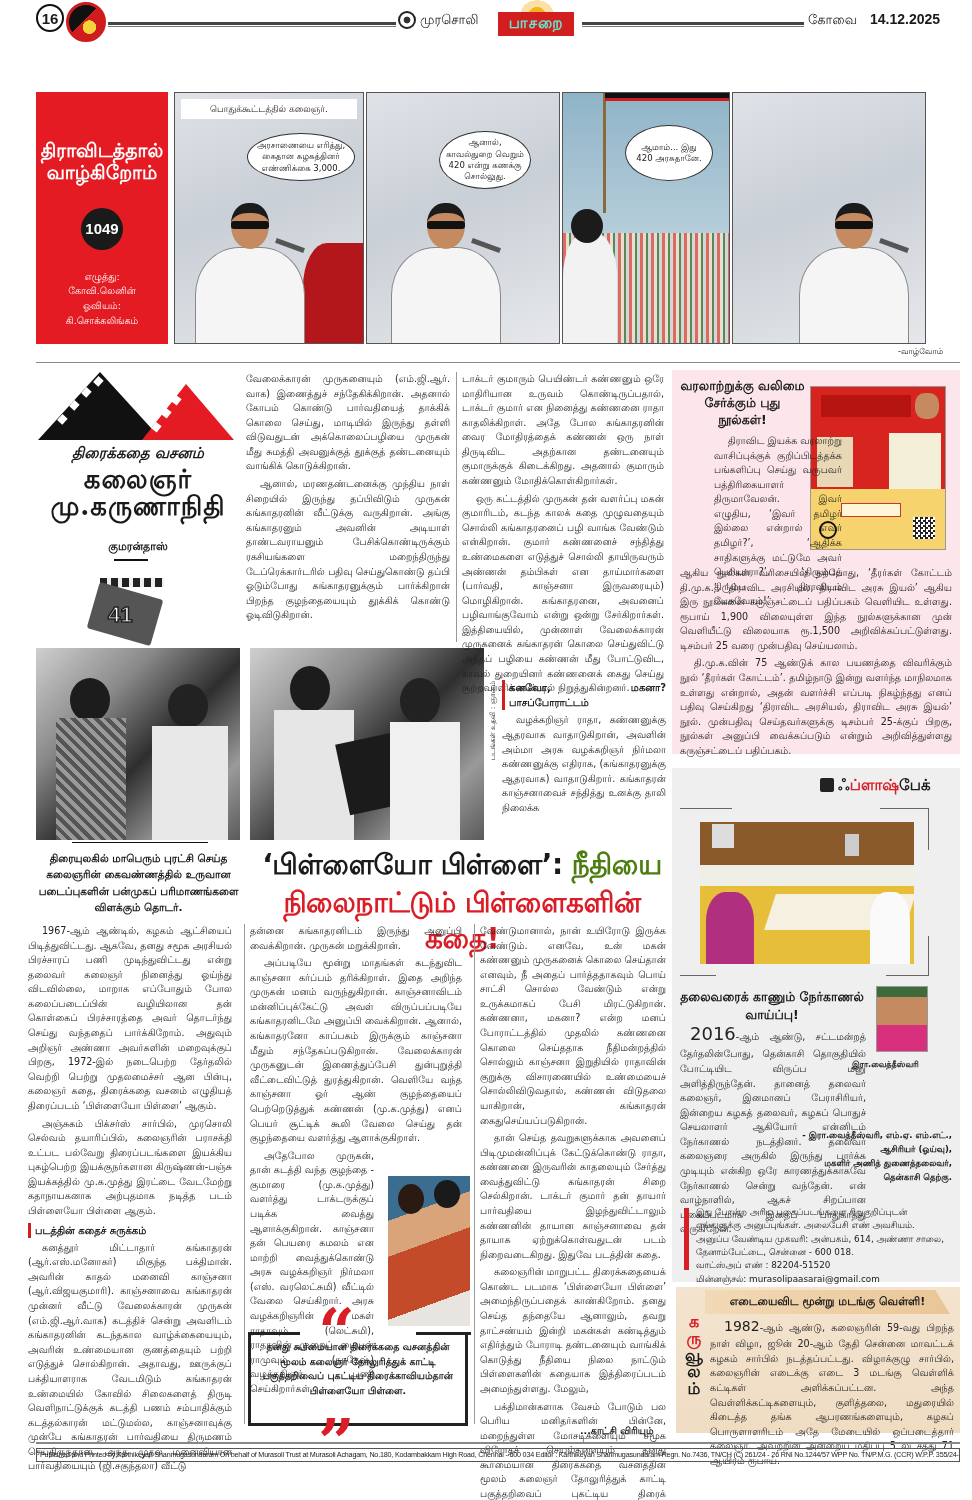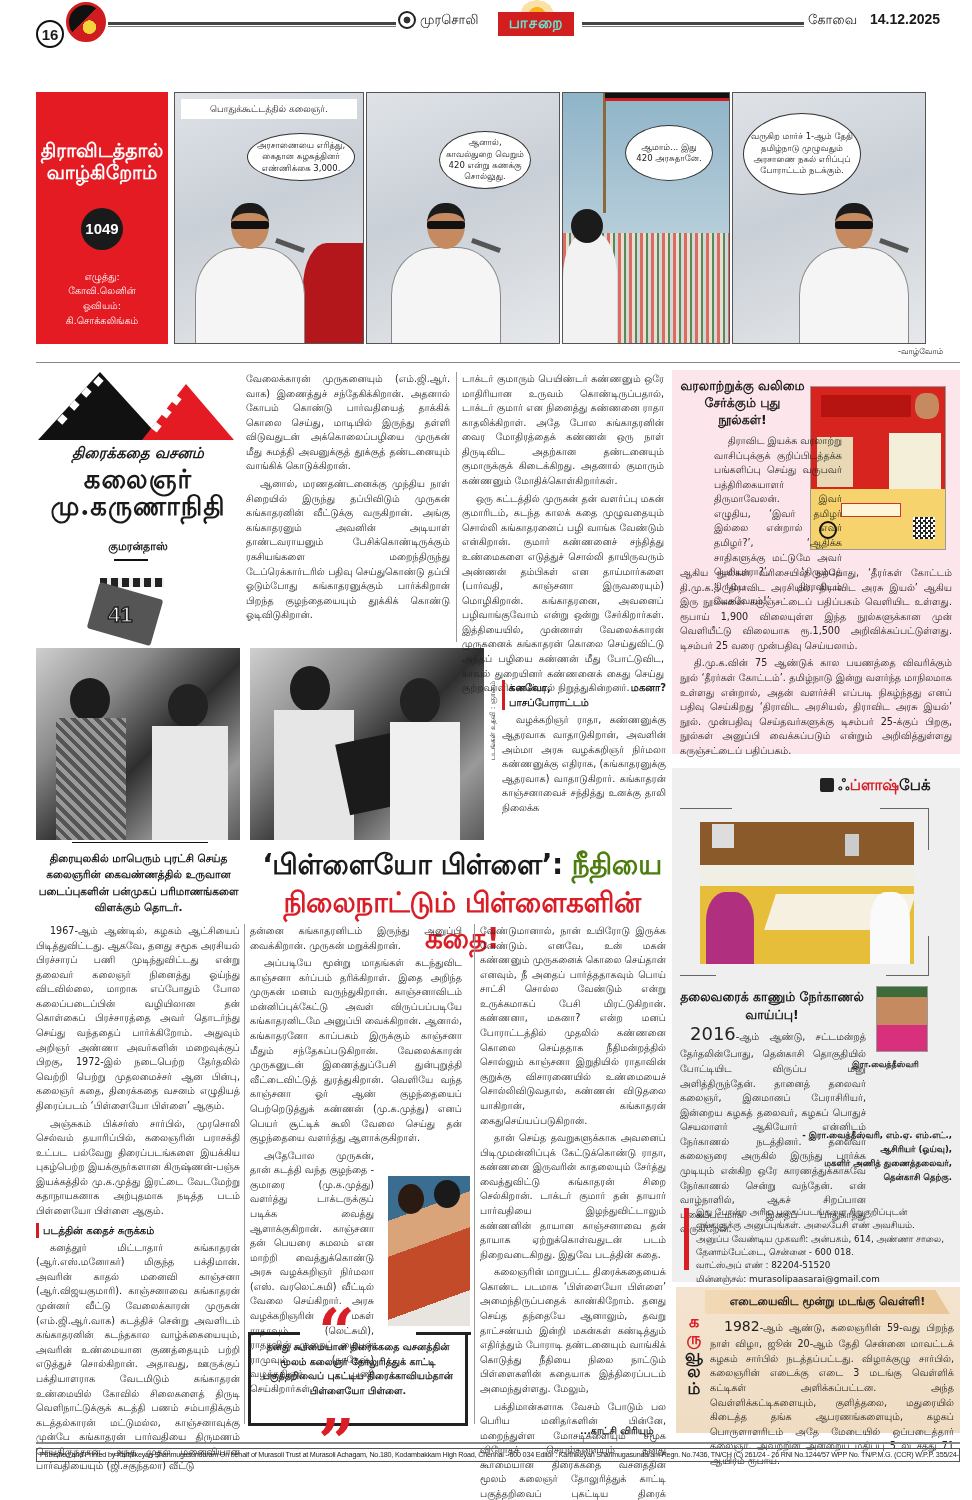--- a/index.html
+++ b/index.html
@@ -1,21 +1,21 @@
 <!DOCTYPE html>
 <html><head>
 <meta charset="utf-8">
 <style>
   * { box-sizing: border-box; margin: 0; padding: 0; }
   html, body { width: 972px; height: 1500px; background: #fff; overflow: hidden; }
   body { font-family: "DejaVu Sans", sans-serif; color: #1a1a1a; position: relative; }
   .abs { position: absolute; }
 
   
-  .page-num { left: 36px; top: 20px; width: 28px; height: 28px; border: 2.5px solid #111; border-radius: 50%; font: bold 15px "Liberation Sans", sans-serif; display:flex; align-items:center; justify-content:center;text-align:right; }
+  .page-num { left: 36px; top: 4px; width: 28px; height: 28px; border: 2.5px solid #111; border-radius: 50%; font: bold 15px "Liberation Sans", sans-serif; display:flex; align-items:center; justify-content:center;text-align:right; }
   .party-logo { left: 66px; top: 2px; width: 40px; height: 40px; border-radius: 50%; border: 3px solid #d01c1f; background: radial-gradient(circle at 60% 65%, #f5d33a 0 22%, transparent 23%), linear-gradient(135deg, #111 0 45%, #d01c1f 45% 100%); }
   .hline { height: 3px; background: #444; top: 22px; }
   .hline.b { height: 1px; top: 26px; background: #777; }
   .murasoli { left: 398px; top: 11px; font-size: 13px; display:flex; align-items:center; gap:4px; }
   .murasoli .ic { width: 18px; height: 18px; border-radius: 50%; border: 2px solid #222; background: radial-gradient(circle, #333 0 35%, #fff 36%); }
   .paasarai { left: 498px; top: 12px; width: 76px; height: 24px; background: #d21e1e; color: #5eead4; font: bold 15px "DejaVu Sans", sans-serif; display:flex; align-items:center; justify-content:center; letter-spacing: 1px; }
   .sunrays { left: 518px; top: -2px; width: 38px; height: 16px; background: radial-gradient(ellipse at 50% 100%, #f5b321 0 30%, rgba(245,179,33,0.4) 31% 60%, transparent 61%); }
   .city { left: 808px; top: 12px; font-size: 13px; }
   .date { left: 870px; top: 11px; font: bold 14px "Liberation Sans", sans-serif; }
 
@@ -173,21 +173,20 @@
   <div class="sky"></div>
   <div style="position:absolute;left:40px;top:0;width:3px;height:120px;background:#8a6a3a;"></div>
   <div style="position:absolute;left:42px;top:0;width:130px;height:8px;background:#111;border-bottom:3px solid #d01c1f;"></div>
   <div class="crowd"></div>
   <div class="bubble" style="left:62px;top:32px;width:88px;height:56px;">ஆமாம்... இது 420 அரசுதானே.</div>
   <div style="position:absolute;left:0;bottom:0;width:54px;height:110px;background:#f2f2f2;border-radius:40% 40% 0 0;"></div>
   <div style="position:absolute;left:8px;bottom:100px;width:32px;height:34px;background:#1b1b1b;border-radius:50%;"></div>
 </div>
 
 <div class="abs panel" style="left:732px;width:194px;">
-  <div class="bubble" style="left:10px;top:20px;width:118px;height:82px;">வருகிற மார்ச் 1-ஆம் தேதி தமிழ்நாடு முழுவதும் அரசாணை நகல் எரிப்புப் போராட்டம் நடக்கும்.</div>
   <div class="figure" style="left:56px;">
       <div class="body"></div>
       <div class="head"></div>
       <div class="glasses"></div>
       <div class="mic"></div>
     </div>
 </div>
 
 <div class="abs vaazhvom">-வாழ்வோம்</div>
 <div class="abs divider" style="top:362px;"></div>
@@ -248,21 +247,21 @@
 </div>
 
 <div class="abs tagline-rule"></div>
 <div class="abs tagline">திரையுலகில் மாபெரும் புரட்சி செய்த கலைஞரின் கைவண்ணத்தில் உருவான படைப்புகளின் பன்முகப் பரிமாணங்களை விளக்கும் தொடர்.</div>
 <div class="abs headline1">
   <span>‘பிள்ளையோ பிள்ளை’:</span>
   <span class="red">நீதியை</span>
 </div>
 <div class="abs headline2">நிலைநாட்டும் பிள்ளைகளின் கதை!</div>
 
-<div class="abs col-text" style="left:36px;top:924px;width:204px;">
+<div class="abs col-text" style="left:28px;top:924px;width:204px;">
   <p>1967-ஆம் ஆண்டில், கழகம் ஆட்சியைப் பிடித்துவிட்டது. ஆகவே, தனது சமூக அரசியல் பிரச்சாரப் பணி முடிந்துவிட்டது என்று தலைவர் கலைஞர் நினைத்து ஓய்ந்து விடவில்லை, மாறாக எப்போதும் போல கலைப்படைப்பின் வழியிலான தன் கொள்கைப் பிரச்சாரத்தை அவர் தொடர்ந்து செய்து வந்ததைப் பார்க்கிறோம். அதுவும் அறிஞர் அண்ணா அவர்களின் மறைவுக்குப் பிறகு, 1972-இல் நடைபெற்ற தேர்தலில் வெற்றி பெற்று முதலமைச்சர் ஆன பின்பு, கலைஞர் கதை, திரைக்கதை வசனம் எழுதியத் திரைப்படம் ‘பிள்ளையோ பிள்ளை’ ஆகும்.</p>
   <p>அஞ்சுகம் பிக்சர்ஸ் சார்பில், முரசொலி செல்வம் தயாரிப்பில், கலைஞரின் பராசக்தி உட்பட பல்வேறு திரைப்படங்களை இயக்கிய புகழ்பெற்ற இயக்குநர்களான கிருஷ்ணன்-பஞ்சு இயக்கத்தில் மு.க.முத்து இரட்டை வேடமேற்று கதாநாயகனாக அற்புதமாக நடித்த படம் பிள்ளையோ பிள்ளை ஆகும்.</p>
   <div class="sub-head">படத்தின் கதைச் சுருக்கம்</div>
   <p>கனத்தூர் மிட்டாதார் கங்காதரன் (ஆர்.எஸ்.மனோகர்) மிகுந்த பக்திமான். அவரின் காதல் மனைவி காஞ்சனா (ஆர்.விஜயகுமாரி). காஞ்சனாவை கங்காதரன் முன்னர் வீட்டு வேலைக்காரன் முருகன் (எம்.ஜி.ஆர்.வாக) கடத்திச் சென்று அவளிடம் கங்காதரனின் கடந்தகால வாழ்க்கையையும், அவரின் உண்மையான குணத்தையும் பற்றி எடுத்துச் சொல்கிறான். அதாவது, ஊருக்குப் பக்தியாளராக வேடமிடும் கங்காதரன் உண்மையில் கோவில் சிலைகளைத் திருடி வெளிநாட்டுக்குக் கடத்தி பணம் சம்பாதிக்கும் கடத்தல்காரன் மட்டுமல்ல, காஞ்சனாவுக்கு முன்பே கங்காதரன் பார்வதியை திருமணம் செய்திருந்தான். அந்த முதல் மனைவியான பார்வதியையும் (ஜி.சகுந்தலா) வீட்டு</p>
 </div>
 <div class="abs col-rule" style="left:244px;top:924px;height:500px;"></div>
 
 <div class="abs col-text" style="left:250px;top:924px;width:212px;">
   <p style="text-indent:0">தன்னை கங்காதரனிடம் இருந்து அனுப்பி வைக்கிறான். முருகன் மறுக்கிறான்.</p>
   <p>அப்படியே மூன்று மாதங்கள் கடந்துவிட காஞ்சனா கர்ப்பம் தரிக்கிறாள். இதை அறிந்த முருகன் மனம் வருந்துகிறான். காஞ்சனாவிடம் மன்னிப்புக்கேட்டு அவள் விருப்பப்படியே கங்காதரனிடமே அனுப்பி வைக்கிறான். ஆனால், கங்காதரனோ காப்பகம் இருக்கும் காஞ்சனா மீதும் சந்தேகப்படுகிறான். வேலைக்காரன் முருகனுடன் இணைத்துப்பேசி துன்புறுத்தி வீட்டைவிட்டுத் துரத்துகிறான். வெளியே வந்த காஞ்சனா ஓர் ஆண் குழந்தையைப் பெற்றெடுத்துக் கண்ணன் (மு.க.முத்து) எனப் பெயர் சூட்டிக் கூலி வேலை செய்து தன் குழந்தையை வளர்த்து ஆளாக்குகிறாள்.</p>

